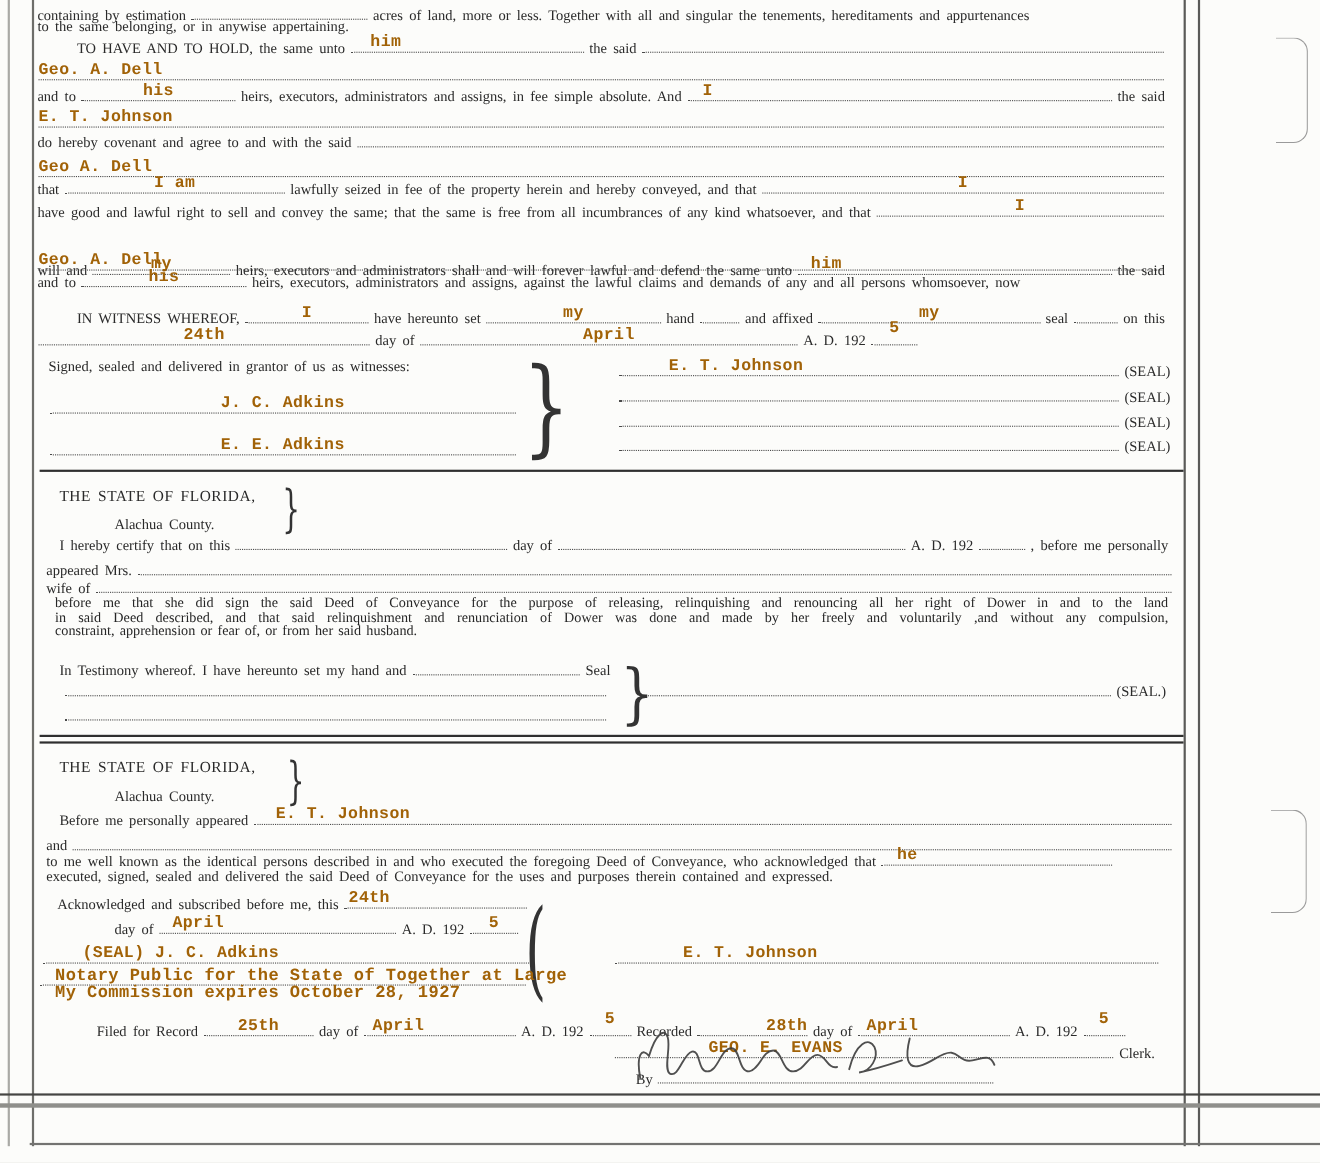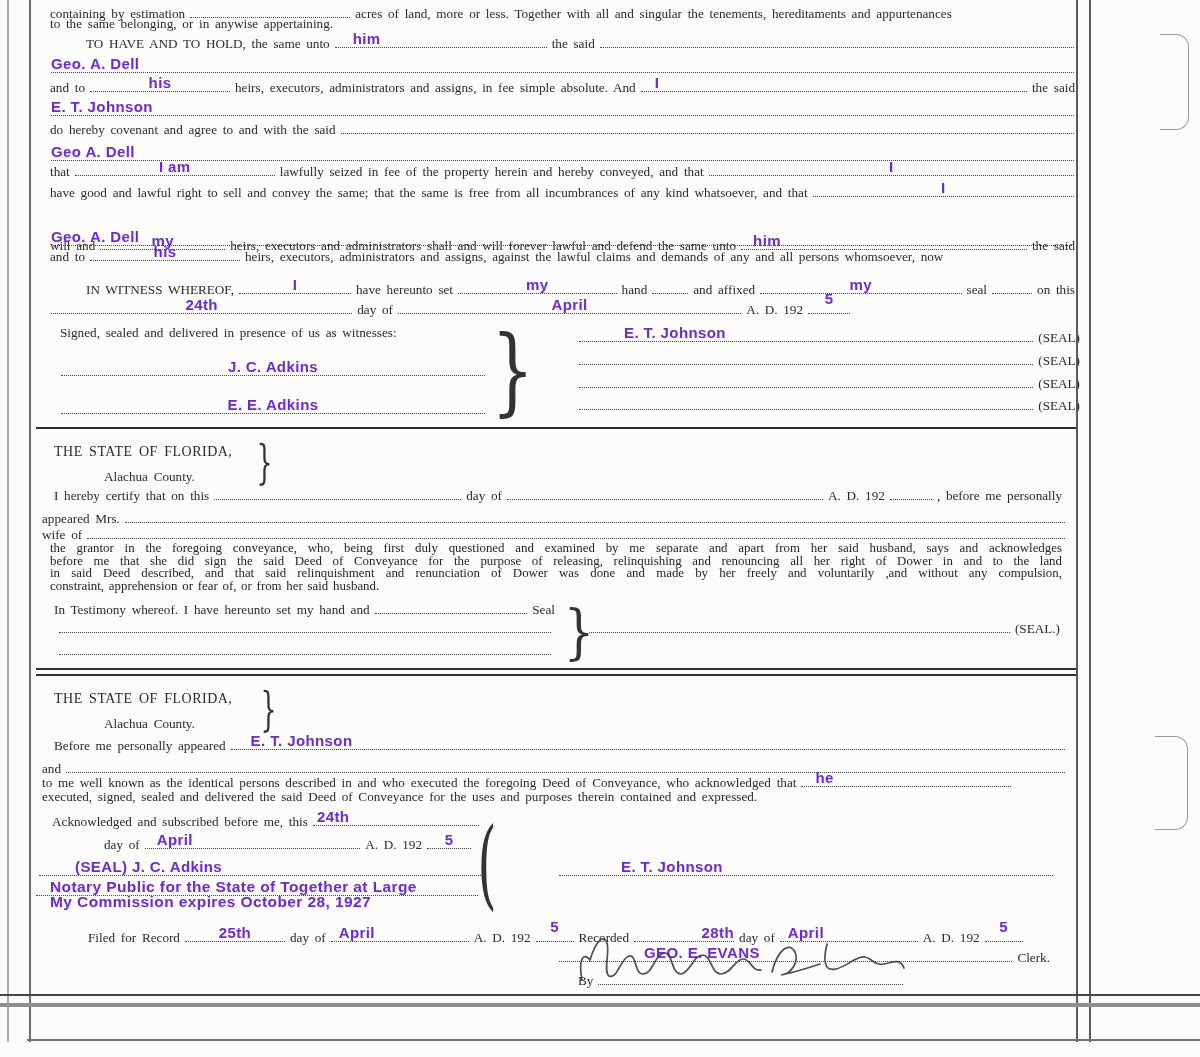--- a/index.html
+++ b/index.html
@@ -3,21 +3,21 @@
 <meta charset="utf-8">
 <style>
   html,body{margin:0;padding:0;background:#e8e8e4;}
   .page{position:relative;width:1200px;height:1057px;background:#fcfcfa;overflow:hidden;
         font-family:"Liberation Serif",serif;color:#2a2a2a;}
   
   .r{position:absolute;display:flex;align-items:flex-end;height:22px;left:4px;right:4px;white-space:nowrap;}
   .p{padding:0 2px;line-height:17px;font-size:13.2px;word-spacing:2.4px;color:#2a2a2a;}
   .f{flex:1 1 auto;border-bottom:1.7px dotted #4a4a4a;margin:0 3px 4px;height:10px;min-width:10px;
      position:relative;align-self:flex-end;}
-  .t{font-family:Liberation Sans, sans-serif;font-weight:700;font-size:15px;letter-spacing:.4px;color:#6d28d9;}
+  .t{font-family:Liberation Mono, monospace;font-weight:700;font-size:15px;letter-spacing:.4px;color:#a16207;}
   .f .t{position:absolute;left:0;right:0;bottom:1px;text-align:center;white-space:nowrap;line-height:15px;}
   .f .t.l{text-align:left;}
   .f .t.rr{text-align:right;}
   .f .t.nl{right:auto;width:66%;text-align:left;}
   .f .t.raised{bottom:7px;}
   .tline{position:absolute;white-space:nowrap;line-height:16px;}
   .brace{position:absolute;font-family:"DejaVu Serif",serif;color:#333;font-weight:400;}
   .sec{position:absolute;}
   .box2{position:absolute;left:36px;top:427px;width:1040px;height:239px;
         border-top:2px solid #2f2f2f;border-bottom:2px solid #2f2f2f;}
@@ -26,21 +26,21 @@
   .pline.last{text-align-last:left;}
   .vline,.hline{position:absolute;}
   .dotu{position:absolute;border-bottom:1.7px dotted #4a4a4a;height:0;}
   .tab{position:absolute;border:1.5px solid #9a9a9a;border-left:none;border-radius:0 13px 13px 0;}
 </style>
 </head>
 <body>
 
 <div class="page">
 
-  <div class="sec" style="left:44px;top:0;width:1037px;height:427px;">
+  <div class="sec" style="left:28px;top:0;width:1037px;height:427px;">
 
     <div class="r" style="top:0;">
       <span class="p">containing by estimation</span>
       <span class="f" style="flex:0 0 160px;"></span>
       <span class="p">acres of land, more or less.  Together with all and singular the tenements, hereditaments and appurtenances</span>
     </div>
     <div class="r" style="top:10px;">
       <span class="p">to the same belonging, or in anywise appertaining.</span>
     </div>
 
@@ -160,21 +160,21 @@
       <span class="f" style="flex:2 1 130px;">
           <span class="t">April</span>
         </span>
       <span class="p">A. D. 192</span>
       <span class="f" style="flex:0 0 42px;">
           <span class="t raised">5</span>
         </span>
     </div>
 
     <div class="r" style="top:319px;left:14px;right:auto;">
-      <span class="p">Signed, sealed and delivered in presence of us as witnesses:</span>
+      <span class="p">Signed, sealed and delivered in grantor of us as witnesses:</span>
     </div>
 
     <span class="brace" style="left:438px;top:322px;font-size:96px;line-height:96px;transform:scaleX(.7);">}</span>
 
     <div class="r" style="top:358px;left:14px;right:auto;width:430px;">
       <span class="f">
           <span class="t">J. C. Adkins</span>
         </span>
     </div>
     <div class="r" style="top:396px;left:14px;right:auto;width:430px;">
@@ -225,21 +225,20 @@
     <div class="r" style="top:92px;left:4px;right:8px;">
       <span class="p">wife of</span>
       <span class="f"></span>
     </div>
     <div class="r" style="top:76px;left:4px;right:8px;">
       <span class="p">appeared Mrs.</span>
       <span class="f"></span>
     </div>
 
     <div style="position:absolute;top:113px;left:14px;right:14px;">
-      <div class="pline">the grantor in the foregoing conveyance, who, being first duly questioned and examined by me separate and apart from her said husband, says and acknowledges</div>
       <div class="pline">before me that she did sign the said Deed of Conveyance for the purpose of releasing, relinquishing and renouncing all her right of Dower in and to the land</div>
       <div class="pline">in said Deed described, and that said relinquishment and renunciation of Dower was done and made by her freely and voluntarily ,and without any compulsion,</div>
       <div class="pline last">constraint, apprehension or fear of, or from her said husband.</div>
     </div>
 
     <div class="r" style="top:167px;left:16px;right:auto;width:505px;">
       <span class="p">In Testimony whereof. I have hereunto set my hand and</span>
       <span class="f"></span>
       <span class="p">Seal</span>
     </div>

